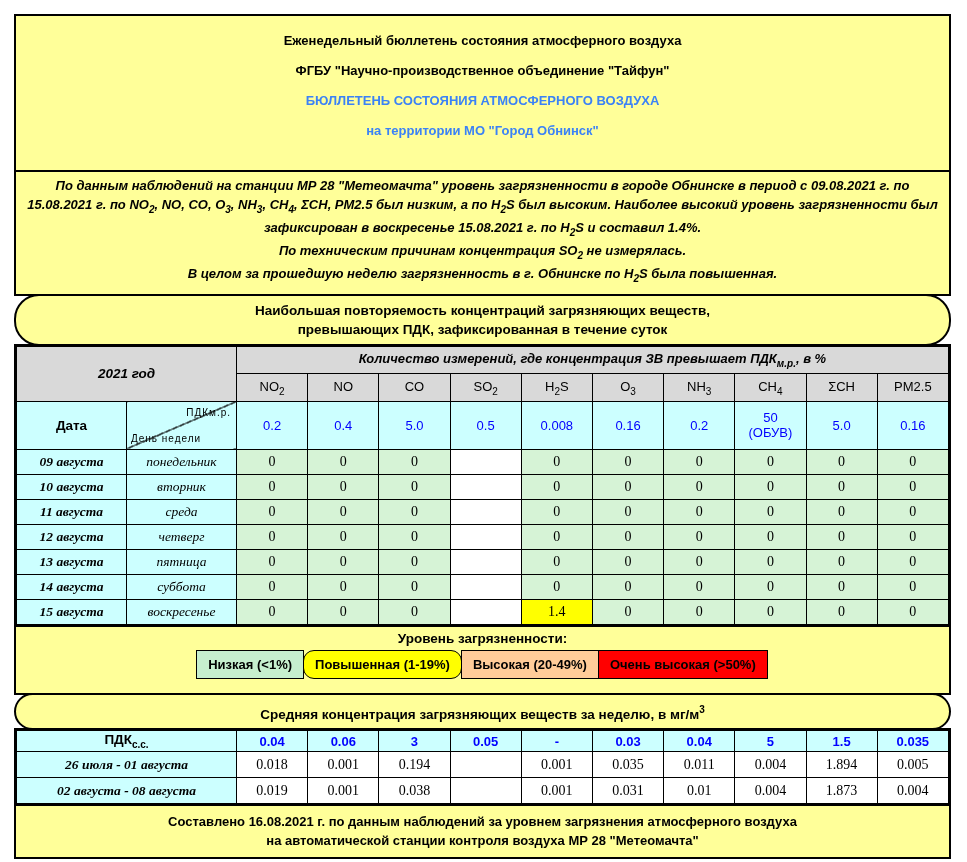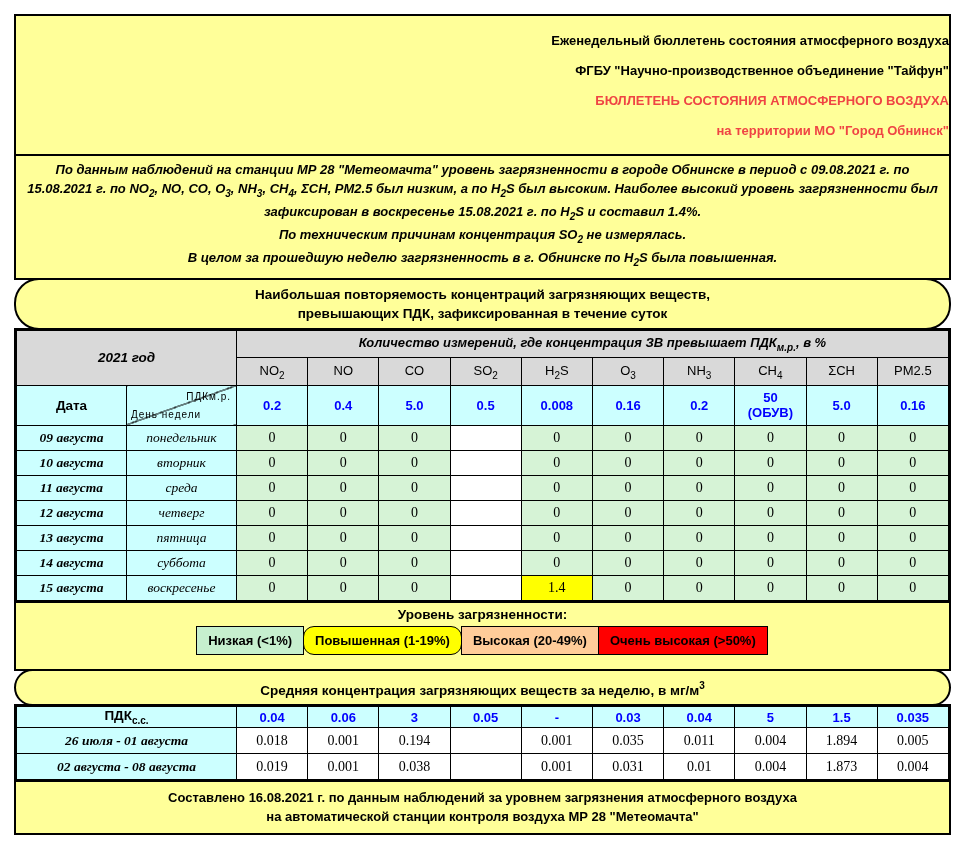--- a/index.html
+++ b/index.html
@@ -3,44 +3,44 @@
 <meta charset="utf-8">
 <style>
   html,body { margin:0; padding:0; background:#ffffff; }
   body { font-family:"Liberation Sans", sans-serif; color:#000; }
   .page { width:937px; margin:14px 0 0 14px; }
 
   .sec { border:2px solid #000; background:#FFFF99; margin-top:-2px; box-sizing:border-box; }
   .sec:first-child { margin-top:0; }
 
   
-  .hdr { padding:10px 0 8px 0; text-align:right; }
+  .hdr { padding:10px 0 24px 0; text-align:center; }
   .hdr .line { font-size:13px; font-weight:bold; line-height:30px; }
-  .hdr .line.blue { color:#ef4444; }
+  .hdr .line.blue { color:#3b82f6; }
 
   
   .summary { padding:5px 8px 6px 8px; text-align:center; font-size:13px; font-weight:bold; font-style:italic; line-height:18.5px; }
   .summary sub { font-size:10px; }
 
   
   .sec-title { text-align:center; font-size:13.5px; font-weight:bold; padding:5px 4px; line-height:19px;border-radius:25px; }
   .sec-title sup, .sec-title sub { font-size:10px; }
 
   
   .tbl-wrap { border:2px solid #000; margin-top:-2px; background:#fff; }
   table { border-collapse:collapse; width:100%; table-layout:fixed; }
   td { border:1px solid #000; text-align:center; vertical-align:middle; padding:1px 2px; box-sizing:border-box; }
 
   td.year { background:#D9D9D9; font-weight:bold; font-style:italic; font-size:13.5px; }
   td.measure { background:#D9D9D9; font-weight:bold; font-style:italic; font-size:13px; height:27px; }
   td.measure sub { font-size:10px; }
   td.pollutant { background:#D9D9D9; font-size:13px; height:28px; }
   td.pollutant sub { font-size:10px; }
   td.date-hd { background:#CCFFFF; font-weight:bold; font-size:13.5px; }
-  td.pdk { background:#CCFFFF; color:#0000FF; font-weight:bold; font-size:13px; height:40px; }
+  td.pdk { background:#CCFFFF; color:#0000FF; font-weight:normal; font-size:13px; height:48px; }
   td.corner { background-color:#CCFFFF; position:relative; padding:0;
       background-image:linear-gradient(to bottom right, transparent 49.3%, #000 49.3%, #000 50.7%, transparent 50.7%); }
   .corner-top { position:absolute; top:5px; right:5px; font-size:10px; letter-spacing:1px; }
   .corner-bottom { position:absolute; bottom:5px; left:4px; font-size:10px; letter-spacing:1px; }
 
   td.dcell { background:#CCFFFF; font-family:"Liberation Serif", serif; font-style:italic; font-weight:bold; font-size:13.5px; height:25px; }
   td.wday { background:#CCFFFF; font-family:"Liberation Serif", serif; font-style:italic; font-size:13.5px; }
   td.val { background:#D6F3D6; font-family:"Liberation Serif", serif; font-size:14px; }
   td.blank { background:#FFFFFF; }
   td.hl { background:#FFFF00; }

